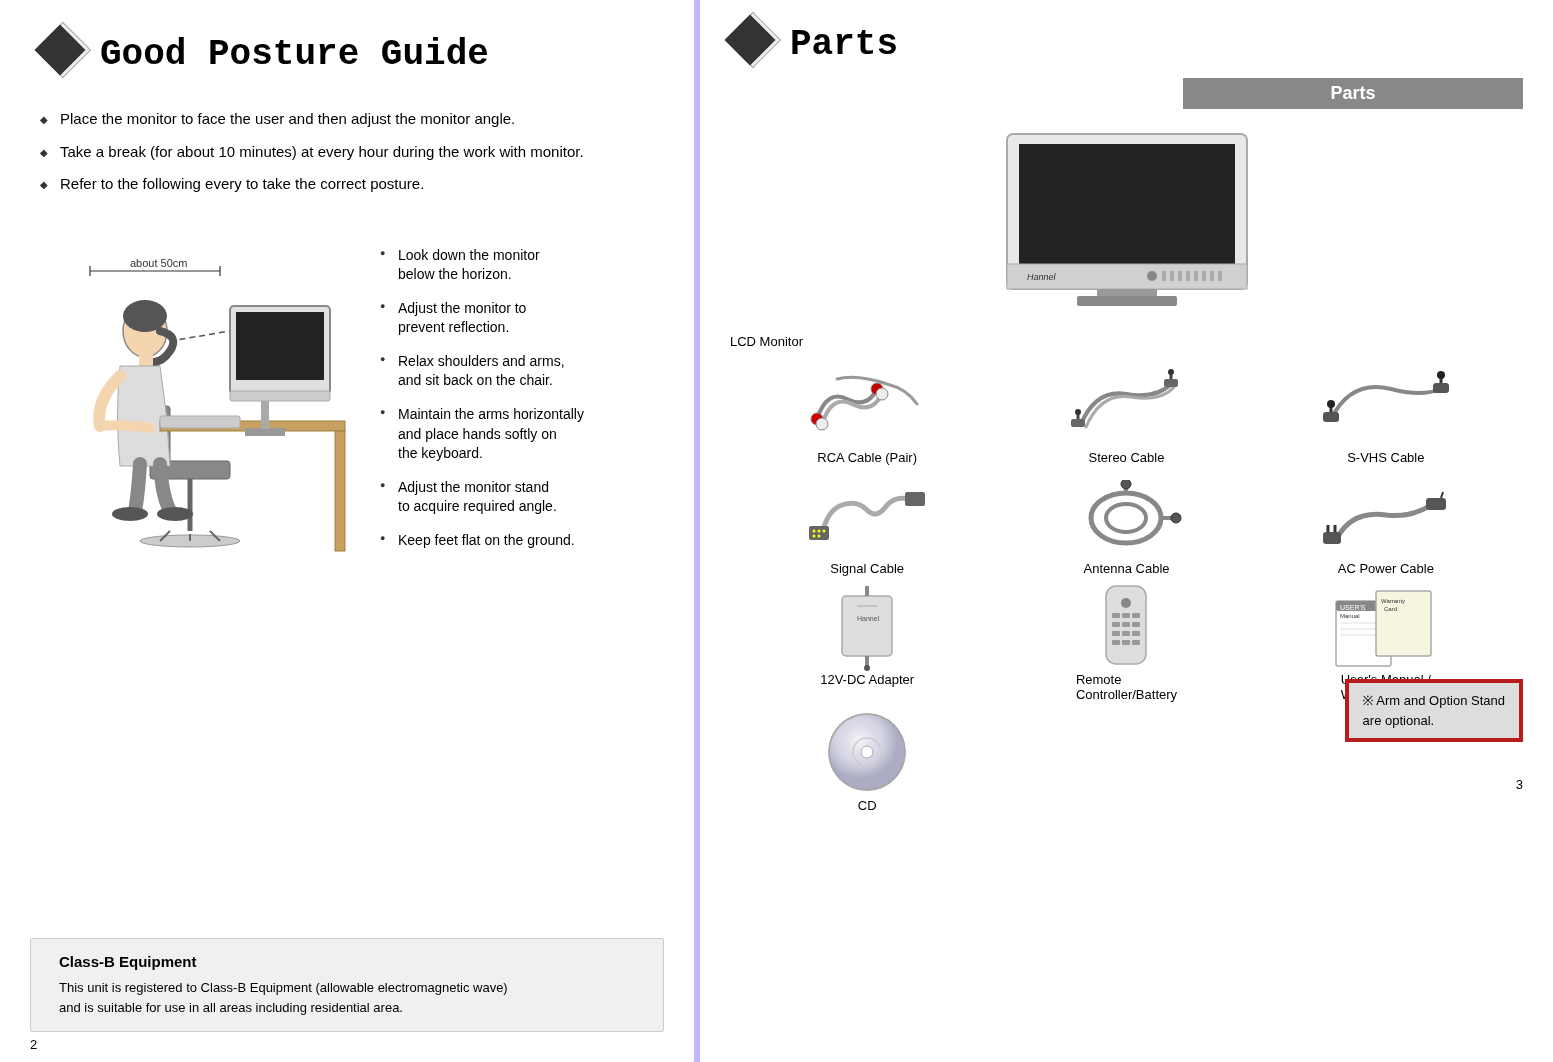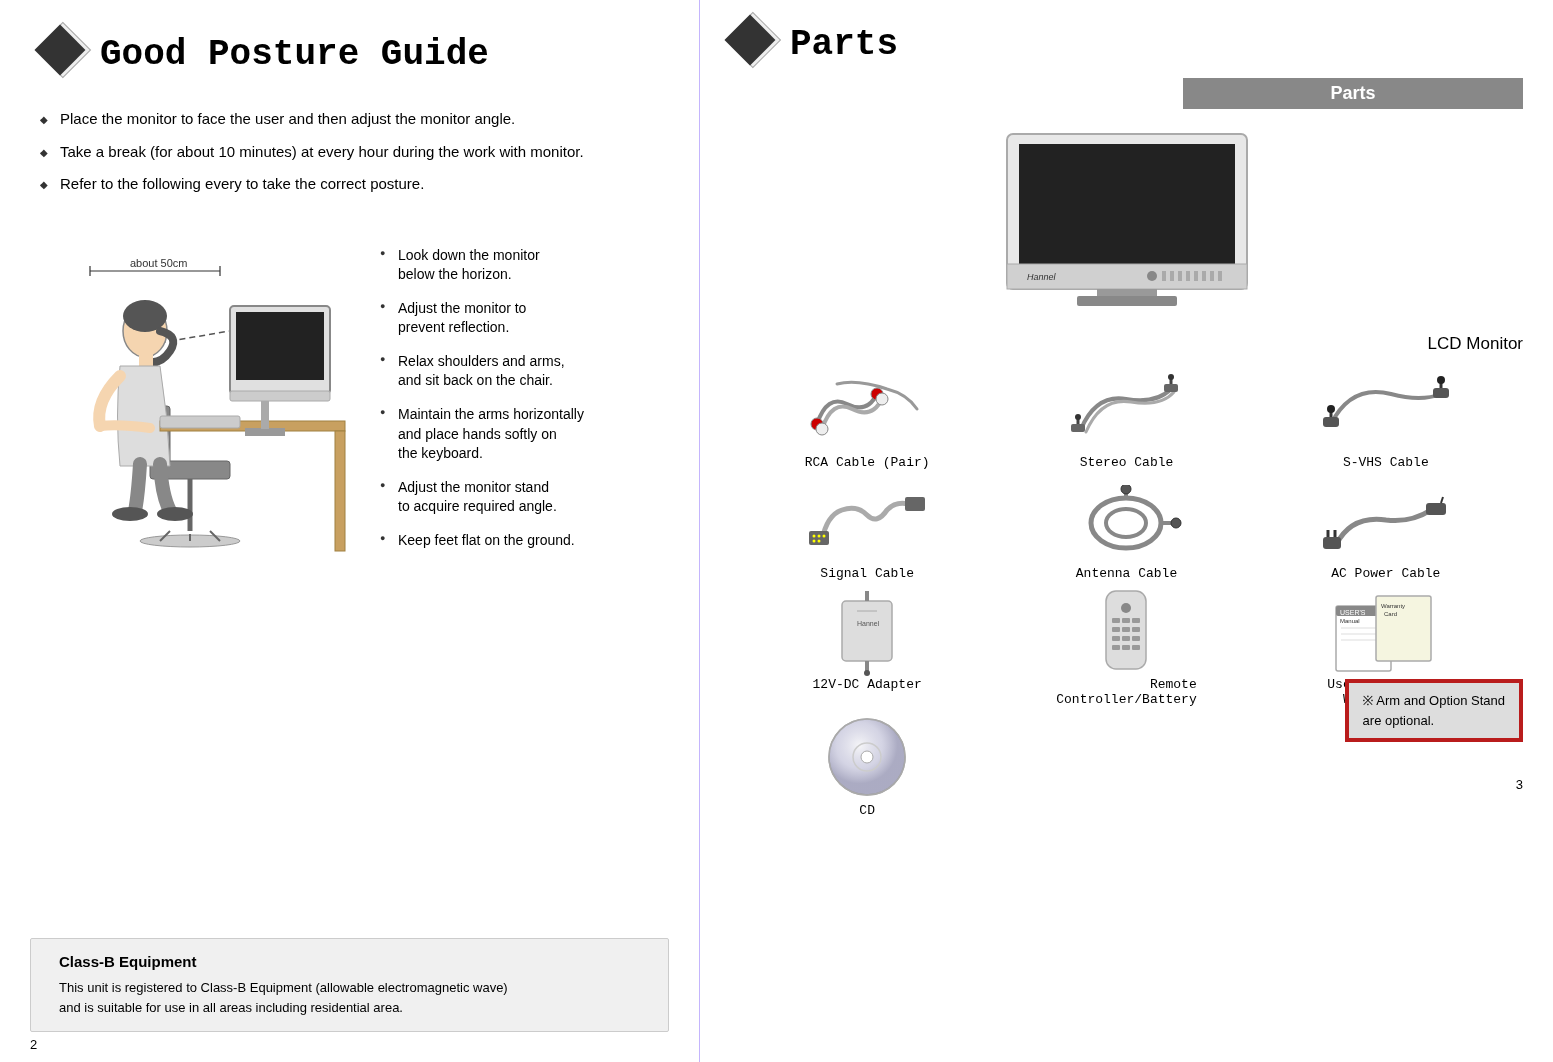--- a/index.html
+++ b/index.html
@@ -8,21 +8,21 @@
       background: #fff;
       width: 1553px;
       height: 1062px;
       display: flex;
       overflow: hidden;
     }
     .left-page {
       width: 700px;
       height: 1062px;
       padding: 30px 40px;
-      border-right: 1px solid #c4b5fd;
+      border-right: 6px solid #c4b5fd;
       position: relative;
     }
     .right-page {
       width: 853px;
       height: 802px;
       padding: 20px 30px;
       position: relative;
     }
     
     .page-title-left {
@@ -135,22 +135,22 @@
       margin-bottom: 15px;
       width: 340px;
       margin-left: auto;
     }
     .monitor-section {
       display: flex;
       justify-content: center;
       margin-bottom: 10px;
     }
     .monitor-label {
-      text-align: right;
-      font-size: 17px;
+      text-align: left;
+      font-size: 13px;
       margin-bottom: 15px;
     }
     .parts-grid {
       display: grid;
       grid-template-columns: 1fr 1fr 1fr;
       gap: 10px 5px;
       padding: 0 10px;
     }
     .part-item {
       display: flex;
@@ -160,22 +160,21 @@
     }
     .part-image {
       width: 140px;
       height: 80px;
       display: flex;
       align-items: center;
       justify-content: center;
     }
     .part-label {
       font-size: 13px;
-      text-align: right;
-      font-family: Liberation Mono, monospace;
+      text-align: left;
     }
     .optional-note {
       position: absolute;
       bottom: 60px;
       right: 30px;
       background: #ddd;
       border: 4px solid #b91c1c;
       padding: 8px 14px;
       font-size: 13px;
       line-height: 1.5;

